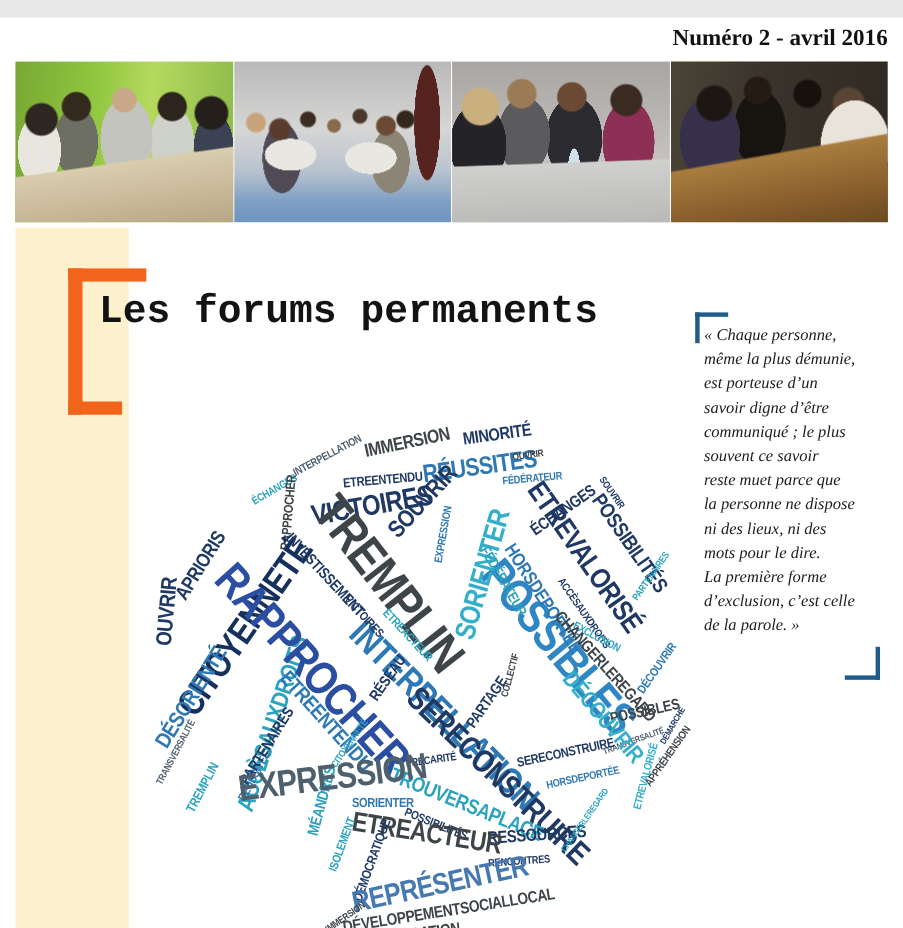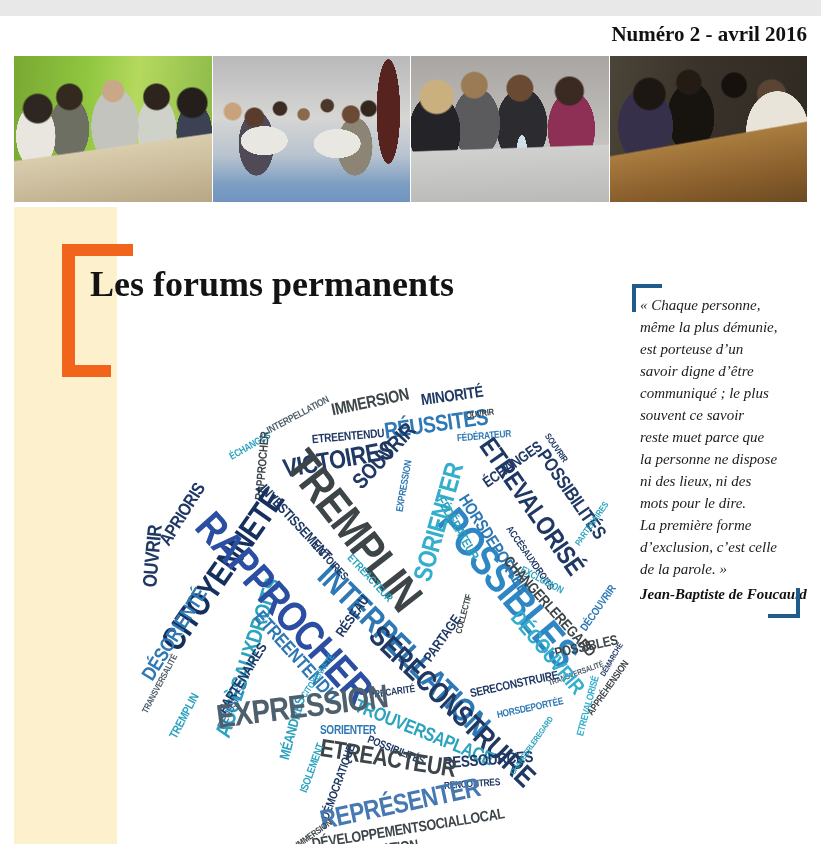--- a/index.html
+++ b/index.html
@@ -66,21 +66,21 @@
 
   
   .beige{position:absolute;left:14px;top:191px;width:103px;height:647px;background:#FCF1CC;}
 
   
   .br-v{position:absolute;left:62px;top:228px;width:13px;height:133px;background:#F2641C;}
   .br-t{position:absolute;left:62px;top:228px;width:71px;height:12px;background:#F2641C;}
   .br-b{position:absolute;left:62px;top:349px;width:49px;height:12px;background:#F2641C;}
 
   
-  .t1,.t2{position:absolute;left:90px;margin:0;font-family:Liberation Serif, serif;
+  .t1,.t2{position:absolute;left:90px;margin:0;font-family:Liberation Mono, monospace;
           font-weight:bold;font-size:36px;line-height:1;white-space:nowrap;}
   .t1{top:250px;color:#131313;}
   .t2{top:301px;color:#2F4077;}
 
   
   .cloud{position:absolute;left:0;top:0;width:821px;height:844px;pointer-events:none;}
   .cw{position:absolute;white-space:nowrap;font-family:"Liberation Sans",sans-serif;
       font-weight:700;letter-spacing:-0.03em;line-height:1;}
 
   
@@ -200,18 +200,17 @@
 savoir digne d’être
 communiqué ; le plus
 souvent ce savoir
 reste muet parce que
 la personne ne dispose
  ni des lieux, ni des
 mots pour le dire.
 La première forme
 d’exclusion, c’est celle
  de la parole. »</div>
-  <div class="author">Jean-Baptiste de Foucauld</div>
   <div class="q-br"></div>
 
   <div class="rule"></div>
 
 </div>
 
 </body></html>

